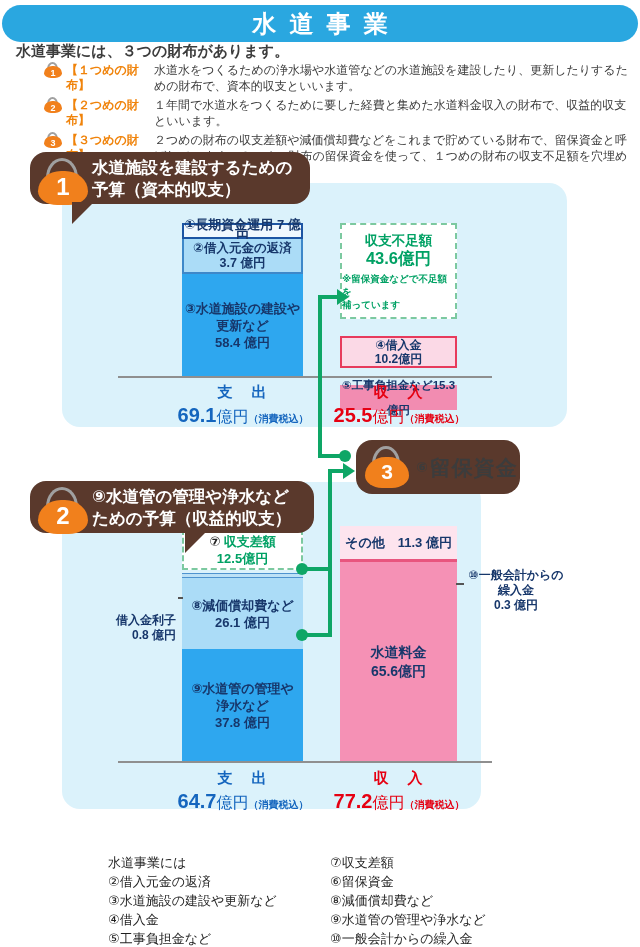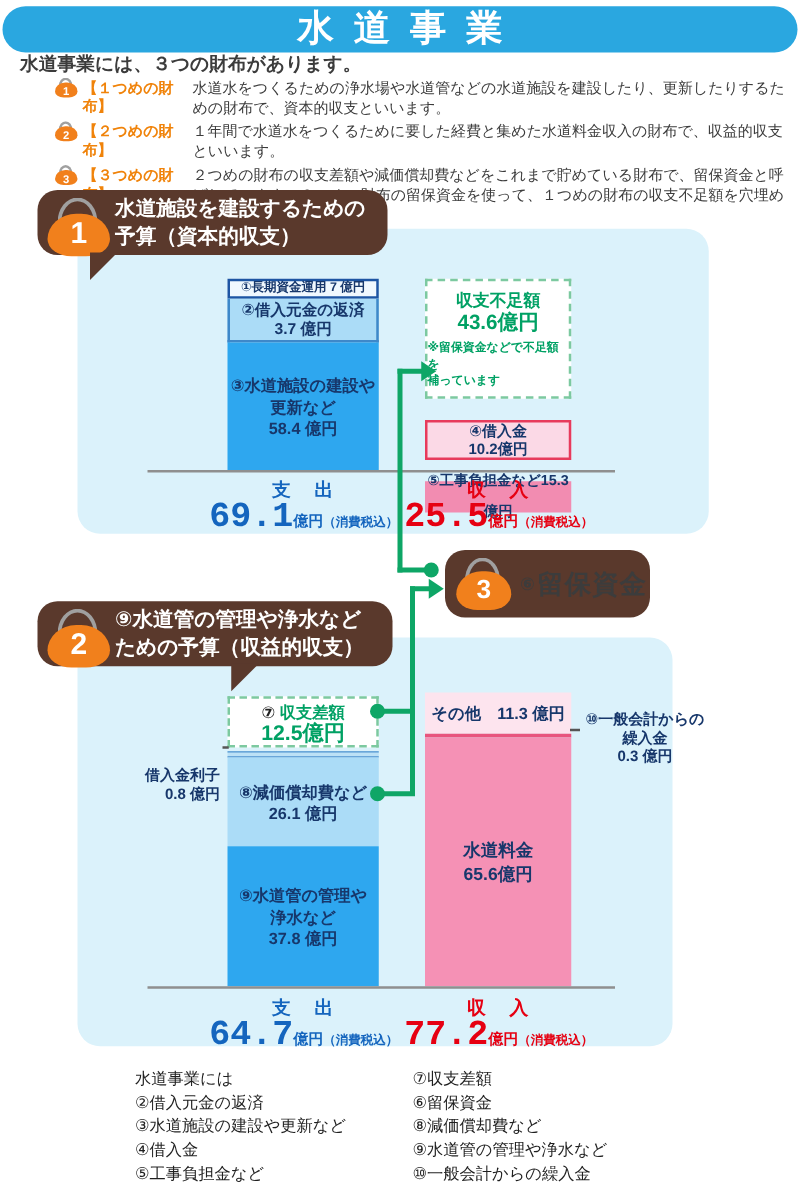--- a/index.html
+++ b/index.html
@@ -2,21 +2,21 @@
 <html><head>
 <meta charset="utf-8">
 <style>
   *{box-sizing:border-box;margin:0;padding:0;}
   html,body{background:#fff;}
   .page{position:relative;width:640px;height:947px;background:#fff;overflow:hidden;
         font-family:"Liberation Sans","DejaVu Sans",sans-serif;color:#333;}
 
   
   .titlebar{position:absolute;left:2px;top:5px;width:636px;height:37px;background:#2AA7E0;border-radius:19px;}
-  .titlebar h1{line-height:37px;text-align:center;color:#fff;font-size:29px;font-weight:bold;
+  .titlebar h1{line-height:37px;text-align:center;color:#fff;font-size:24px;font-weight:bold;
                letter-spacing:0.55em;text-indent:0.55em;}
 
   
   .intro-heading{position:absolute;left:16px;top:42px;font-size:15px;font-weight:bold;color:#3C3C3C;}
   .bullets{position:absolute;left:44px;top:62px;width:590px;}
   .bullet{display:flex;align-items:flex-start;margin-bottom:3px;}
   .blabel{flex:none;width:88px;color:#F0830A;font-weight:bold;font-size:12px;line-height:15px;padding-top:1px;}
   .btext{flex:1;font-size:12px;line-height:15.5px;color:#3C3C3C;padding-top:1px;}
   .bullet .purse{margin-right:4px;margin-top:0;}
 
@@ -44,45 +44,45 @@
   .bubble .btitle{position:absolute;left:62px;top:4px;font-size:16.5px;font-weight:bold;line-height:22px;}
   .tail{position:absolute;width:0;height:0;border-top:22px solid #5A392C;border-right:22px solid transparent;}
   .bubble1{left:30px;top:152px;width:280px;height:52px;}
   .tail1{left:72px;top:202px;}
   .bubble2{left:30px;top:481px;width:284px;height:52px;}
   .tail2{left:185px;top:531px;}
 
   
   .panel{position:absolute;background:#DBF2FB;border-radius:18px;}
   .panel1{left:62px;top:183px;width:505px;height:244px;}
-  .panel2{left:62px;top:510px;width:476px;height:327px;}
+  .panel2{left:62px;top:482px;width:419px;height:327px;}
 
   
   .bar{position:absolute;display:flex;flex-direction:column;}
   .seg{width:100%;display:flex;flex-direction:column;justify-content:center;align-items:center;
        text-align:center;font-weight:bold;color:#17376B;}
   .pre{white-space:pre-line;}
   
   .c1-out{left:120px;top:40px;width:121px;}
-  .c1-seg1{height:16px;background:#F0F8FE;border:2px solid #1D55A3;font-size:10px;line-height:12px;}
+  .c1-seg1{height:16px;background:#F0F8FE;border:2px solid #1D55A3;font-size:13px;line-height:12px;}
   .c1-seg2{height:35px;background:#ABDCF7;border:2px solid #3E88C9;border-top:none;font-size:12.5px;line-height:15px;}
   .c1-seg3{height:102px;background:#2EA7EF;font-size:13px;line-height:17px;}
   .c1-in{left:278px;top:40px;width:117px;gap:17px;}
   .c1-deficit{height:96px;background:#fff;border:2px dashed #7CC9A0;color:#00A164;}
   .c1-deficit .dtitle{font-size:13.5px;line-height:17px;font-weight:bold;}
   .c1-deficit .damount{font-size:16.5px;line-height:19px;font-weight:bold;}
   .c1-deficit .dnote{font-size:9.5px;line-height:13px;font-weight:bold;text-align:left;margin-top:4px;}
   .c1-seg4{height:32px;background:#FBD9E6;border:2px solid #E73B5C;font-size:12px;line-height:14px;}
   .c1-seg5{height:25px;background:#F28CB1;font-size:11.5px;line-height:25px;}
   
   .c2-out{left:120px;top:47px;width:121px;}
   .c2-seg7{height:41px;background:#fff;border:2px dashed #7CC9A0;}
   .c2-seg7 .l1{font-size:13px;line-height:17px;font-weight:bold;color:#222;}
   .c2-seg7 .l1 .grn{color:#00A164;}
-  .c2-seg7 .l2{font-size:17px;line-height:17px;font-weight:bold;color:#00A164;}
+  .c2-seg7 .l2{font-size:13px;line-height:17px;font-weight:bold;color:#00A164;}
   .c2-gap{height:3px;background:transparent;}
   .c2-strip{height:5px;background:#BCE1F6;border-top:1px solid #4E93CF;border-bottom:1px solid #4E93CF;}
   .c2-seg8{height:71px;background:#ABDCF7;font-size:13px;line-height:17px;}
   .c2-seg9{height:112px;background:#2EA7EF;font-size:13px;line-height:17px;}
   .c2-in{left:278px;top:44px;width:117px;}
   .c2-other{height:33px;background:#FDE4EE;font-size:13px;line-height:33px;}
   .c2-divider{height:3px;background:#E8557E;}
   .c2-fee{height:199px;background:#F591B5;font-size:14px;line-height:19px;}
 
   
@@ -92,22 +92,22 @@
   .tick{position:absolute;height:2px;background:#555;}
   .tick-interest{left:178px;top:597px;width:5px;}
   .tick-transfer{left:456px;top:583px;width:8px;}
 
   
   .axis{position:absolute;height:2px;background:#8F8F8F;left:56px;width:374px;}
   .axis1{top:193px;}
   .axis2{top:279px;}
   .total{position:absolute;width:180px;text-align:center;}
   .total .tlabel{font-size:15px;font-weight:bold;letter-spacing:2px;}
-  .total .tamount{font-size:28px;font-weight:bold;line-height:26px;font-family:Liberation Mono, monospace;}
-  .total .tunit{font-size:12px;font-weight:bold;margin-top:28px;}
+  .total .tamount{font-size:20px;font-weight:bold;line-height:26px;}
+  .total .tunit{font-size:16px;font-weight:normal;margin-top:28px;}
   .total .ttax{font-size:10px;font-weight:bold;}
   .total-out{color:#1465BE;left:91px;}
   .total-in{color:#E60012;left:247px;}
   .panel1 .total{top:200px;}
   .panel2 .total{top:287px;}
 
   
   .ln{position:absolute;background:#0EA666;}
   .lnA-v{left:318px;top:295px;width:4px;height:163px;}
   .lnA-ht{left:318px;top:295px;width:20px;height:4px;}

